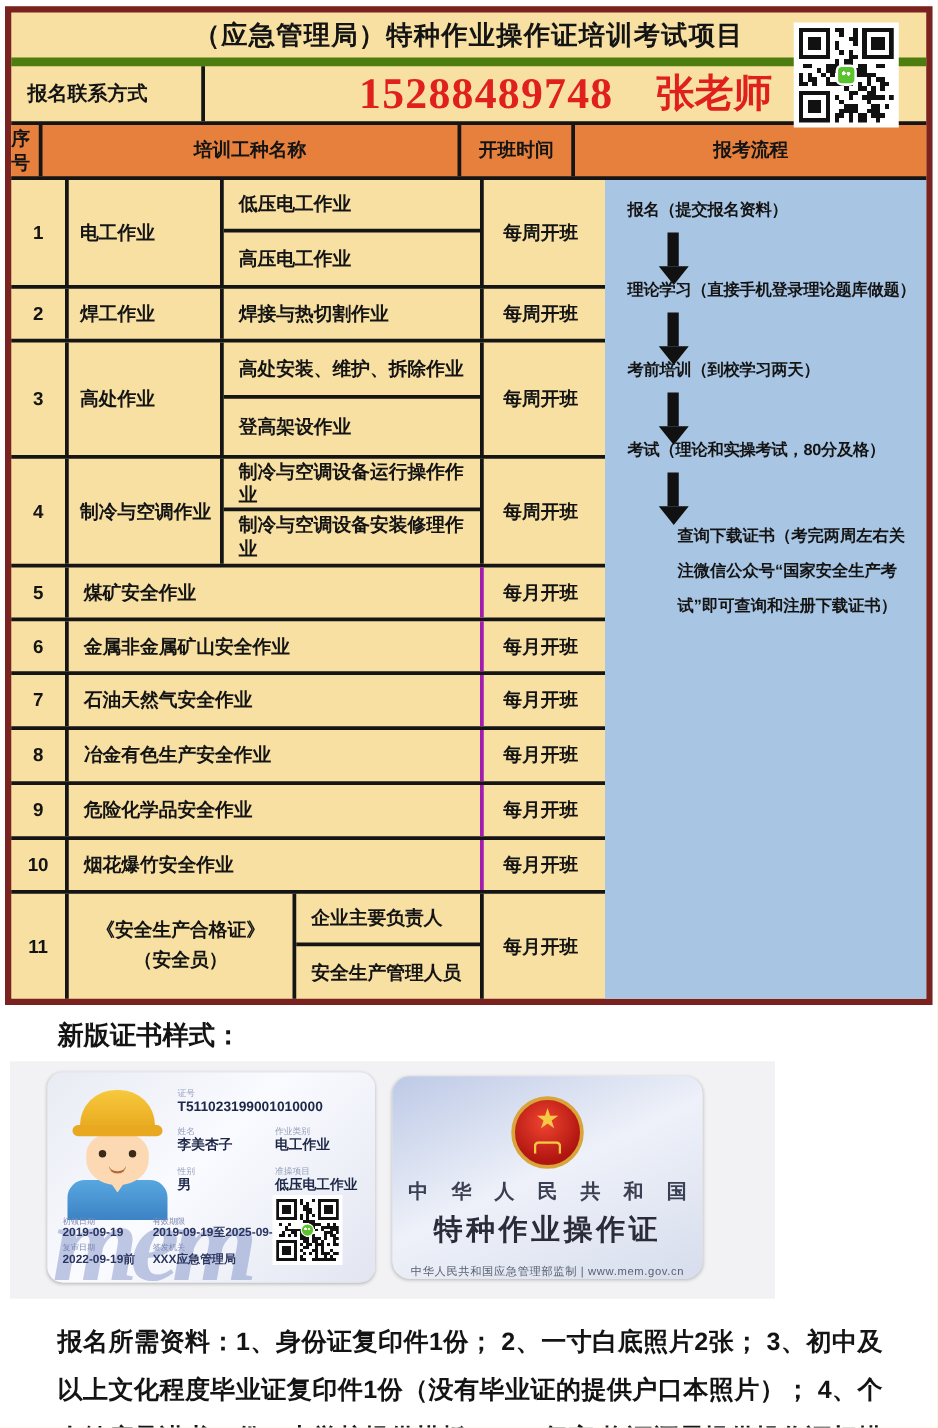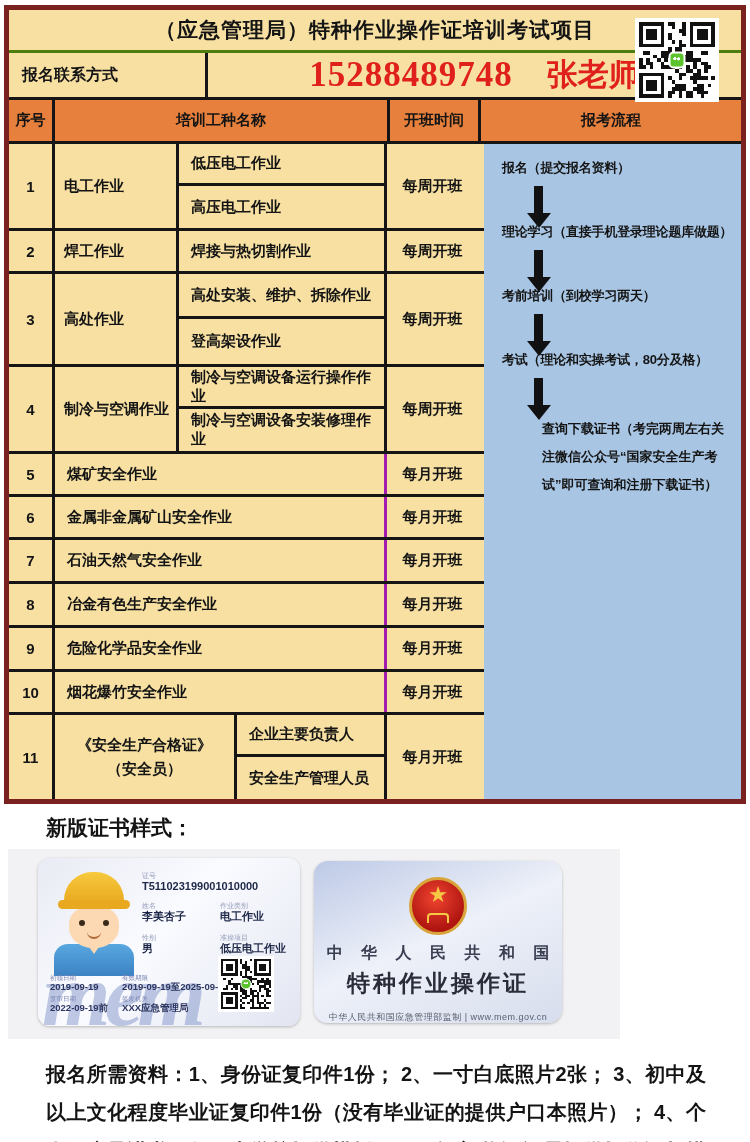--- a/index.html
+++ b/index.html
@@ -10,27 +10,27 @@
     color: #141414;
   }
   
   .frame {
     margin: 5px 4px 0 4px;
     border: 5px solid #7a2220;
     background: #f7e0a2;
     position: relative;
   }
   .title-row {
-    height: 43px; border-bottom: 3px solid #4d7c0f;
+    height: 43px; border-bottom: 7px solid #4d7c0f;
     display: flex; align-items: center; justify-content: center;
     font-size: 21px; font-weight: bold; letter-spacing: 1px;
   }
   .contact-row { height: 47px; border-bottom: 3px solid #151515; display: flex; }
   .contact-label {
-    width: 199px; border-right: 3px solid #151515;
+    width: 155px; border-right: 3px solid #151515;
     display: flex; align-items: center; padding-left: 13px;
     font-size: 16px; font-weight: bold;
   }
   .contact-phone {
     flex: 1; display: flex; align-items: center; justify-content: center;
     color: #e0201c; font-family: "Liberation Serif", "DejaVu Serif", serif;
   }
   .phone-num { font-size: 35px; font-weight: 600; letter-spacing: 1px; }
   .teacher { font-size: 31px; font-weight: 700; margin-left: 34px; }
   .qr-float {
@@ -44,21 +44,21 @@
     border-radius: 5px; border: 2px solid #fff;
     background:
       radial-gradient(circle at 34% 40%, #fff 13%, rgba(0,0,0,0) 15%),
       radial-gradient(circle at 64% 42%, #fff 13%, rgba(0,0,0,0) 15%),
       #5ac32e;
   }
   
   .head-row { display: flex; height: 44px; border-bottom: 3px solid #151515;
     background: #e6803c; font-weight: bold; font-size: 15px; }
   .head-row > div { display:flex; align-items:center; justify-content:center; }
-  .c-num  { width: 46px;  border-right: 3px solid #151515; }
+  .c-num  { width: 25px;  border-right: 3px solid #151515; }
   .c-name { width: 335px; border-right: 3px solid #151515; }
   .c-time { width: 91px;  border-right: 3px solid #151515; }
   .c-flow { flex: 1; }
   
   .tbody { display: flex; }
   .rows  { width: 475px; }
   .row   { display: flex; border-bottom: 3px solid #151515; font-size: 15px; font-weight: bold; }
   .row:last-child { border-bottom: none; }
   .cell  { display: flex; align-items: center; }
   .cell.num  { width: 46px; border-right: 3px solid #151515; justify-content: center; }

